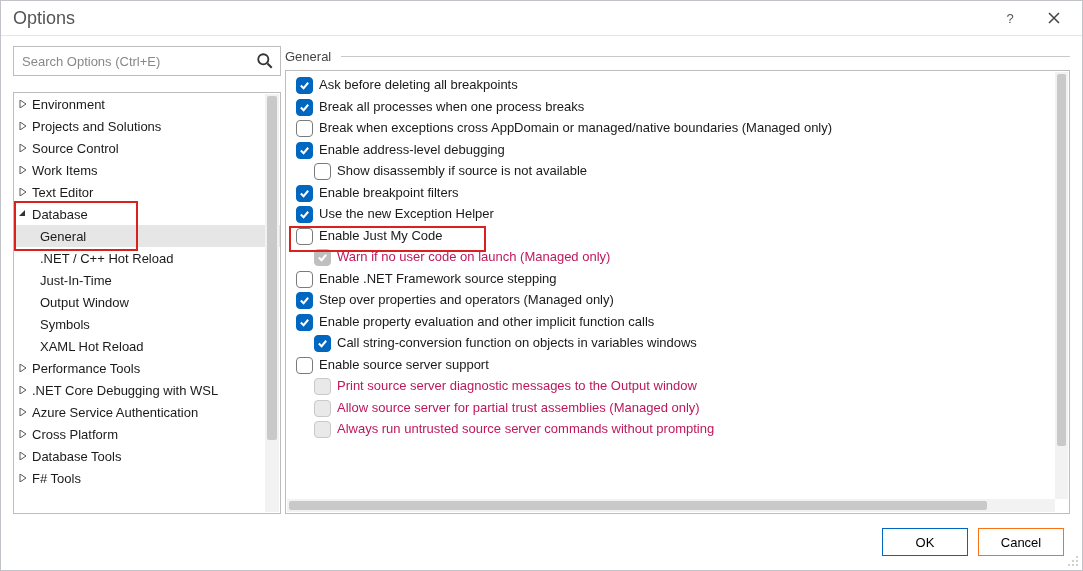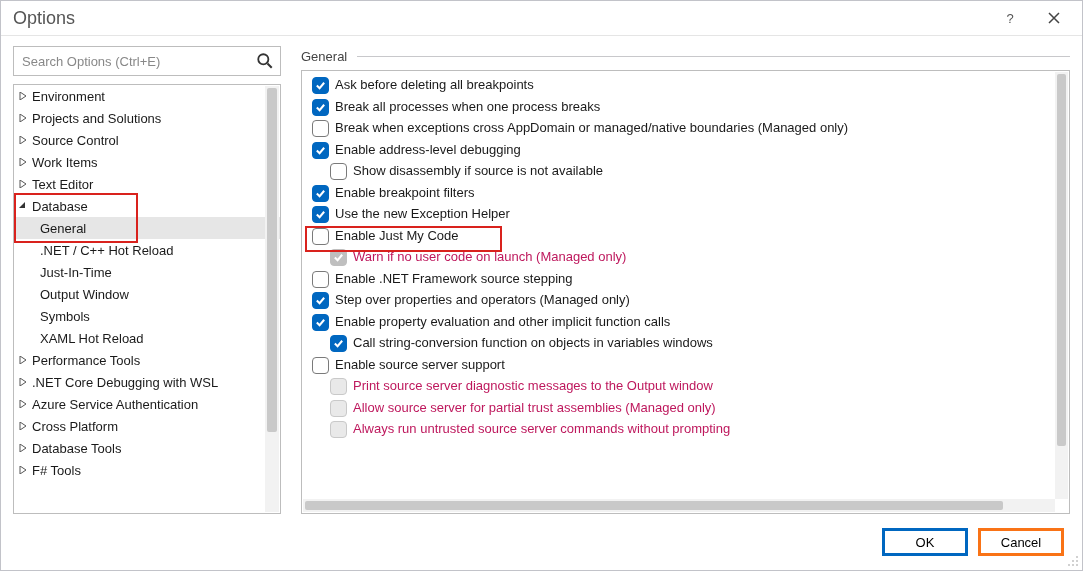--- a/index.html
+++ b/index.html
@@ -1,27 +1,27 @@
 <!DOCTYPE html>
 <html><head>
 <meta charset="utf-8">
 <style>
 html,body{margin:0;padding:0;font-family:"Segoe UI",Arial,sans-serif;font-size:13px;color:#1a1a1a;background:#fff}
 .window{width:1083px;height:571px;border:1px solid #c2c3c9;box-sizing:border-box;display:flex;flex-direction:column;position:relative}
 .titlebar{height:34px;display:flex;align-items:center;padding:0 6px 0 12px;color:#555;border-bottom:1px solid #e5e5e5}
 .titlebar .t-title{flex:1;font-size:18px}
 .titlebar .t-btn{width:44px;height:30px;display:flex;align-items:center;justify-content:center;color:#555}
 .titlebar .t-btn svg{width:12px;height:12px;stroke:#444;stroke-width:1.5;fill:none}
-.body{flex:1;display:flex;padding:10px 12px 0 12px;gap:20px;box-sizing:border-box}
+.body{flex:1;display:flex;padding:10px 12px 0 12px;gap:4px;box-sizing:border-box}
 .leftcol{width:268px;display:flex;flex-direction:column}
 .search{height:28px;border:1px solid #bdbdbd;display:flex;align-items:center;padding:0 6px}
 .search input{flex:1;border:0;outline:0;font-size:13px;color:#555;font-style:normal}
 .search input::placeholder{color:#888}
 .search .mag{width:18px;height:18px}
-.tree-wrap{flex:1;border:1px solid #bdbdbd;margin-top:8px;position:relative;overflow:hidden}
+.tree-wrap{flex:1;border:1px solid #bdbdbd;margin-top:16px;position:relative;overflow:hidden}
 .tree{position:absolute;inset:0;overflow:hidden}
 .tree-item{height:22px;display:flex;align-items:center;white-space:nowrap}
 .tree-item .arrow{width:14px;display:flex;justify-content:center}
 .tree-item .arrow svg{width:8px;height:8px;fill:#555}
 .tree-item.level1{padding-left:2px}
 .tree-item.level2{padding-left:24px}
 .tree-item.selected{background:#e6e6e6}
 .tree-item .lbl{padding-left:2px}
 .tree-scroll{position:absolute;right:1px;top:1px;bottom:1px;width:14px;background:#f2f2f2}
 .tree-scroll .thumb{position:absolute;left:2px;right:2px;top:2px;height:344px;background:#c9c9c9;border-radius:2px}
@@ -39,21 +39,21 @@
 .cb.chk svg{width:11px;height:11px;stroke:#fff;stroke-width:2.2;fill:none}
 .cb.dis{background:#e9e9e9;border-color:#c9c9c9}
 .cb.dis.chk{background:#bfbfbf;border-color:#bfbfbf}
 .row .txt{white-space:nowrap;font-size:13px}
 .row.disabled .txt{color:#be185d}
 .settings-scroll{position:absolute;right:1px;top:1px;bottom:14px;width:13px;background:#f2f2f2}
 .settings-scroll .thumb{position:absolute;left:2px;right:2px;top:2px;height:372px;background:#c9c9c9;border-radius:2px}
 .settings-hscroll{position:absolute;left:1px;right:14px;bottom:1px;height:13px;background:#f2f2f2}
 .settings-hscroll .thumb{position:absolute;top:2px;bottom:2px;left:2px;width:698px;background:#c9c9c9;border-radius:2px}
 .footer{height:56px;display:flex;align-items:center;justify-content:flex-end;padding:0 18px;gap:10px}
-.btn{min-width:86px;height:28px;border:3px solid #f97316;background:#fff;font-size:13px;display:flex;align-items:center;justify-content:center}
+.btn{min-width:86px;height:28px;border:1px solid #f97316;background:#fff;font-size:13px;display:flex;align-items:center;justify-content:center}
 .btn.primary{border-color:#0067c0}
 .resize-grip{position:absolute;right:2px;bottom:2px;width:14px;height:14px;opacity:.45}
 .red-box-2{position:absolute;border:2px solid #d9221d;pointer-events:none}
 </style>
 </head>
 <body>
 <div class="window">
 
   <div class="titlebar">
     <span class="t-title">Options</span>

